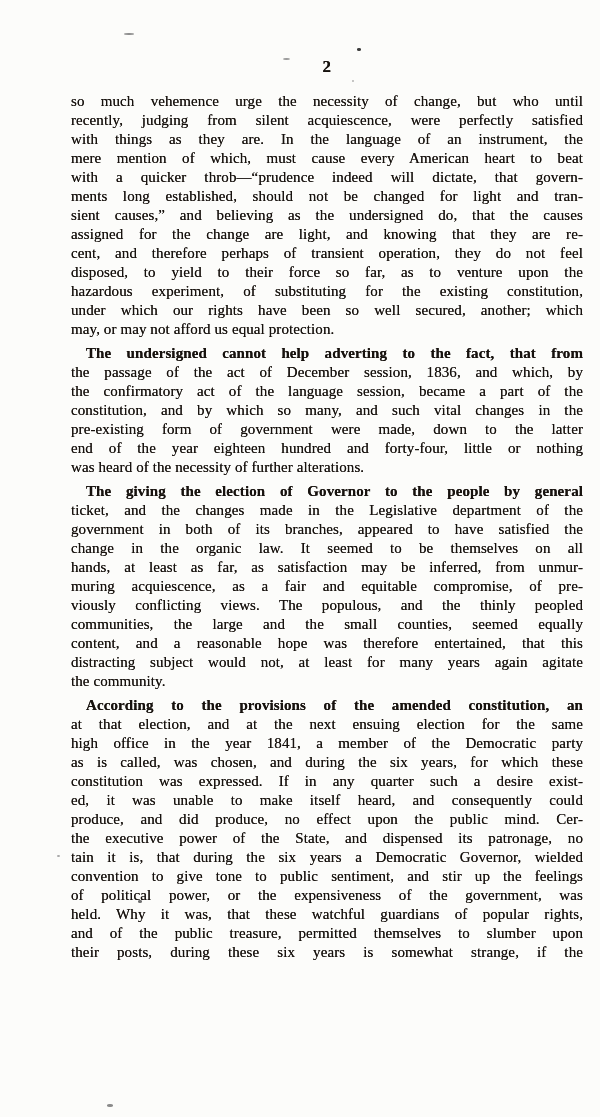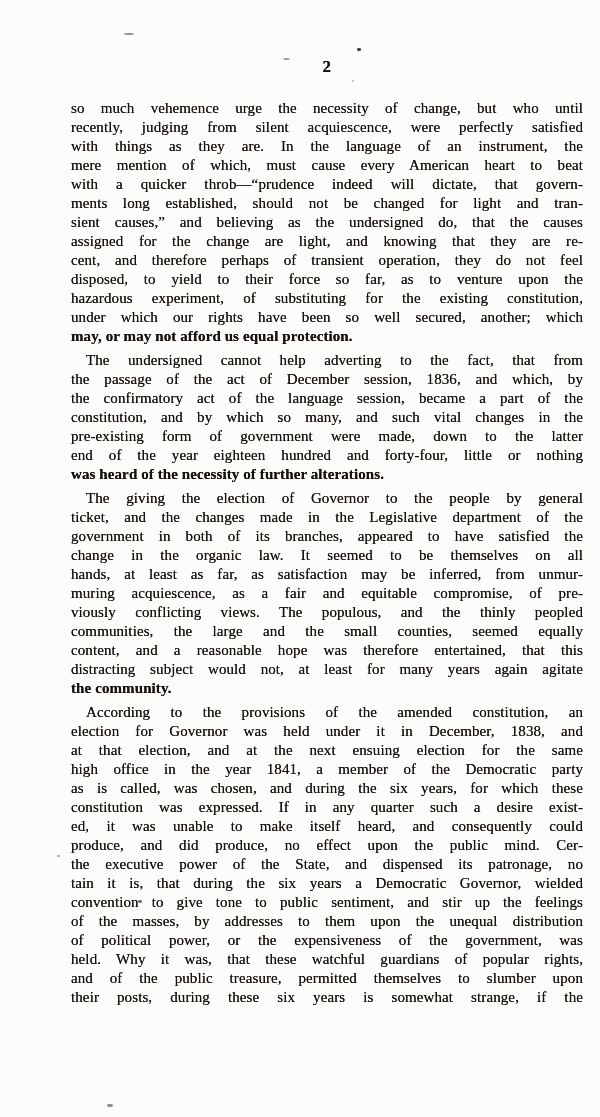--- a/index.html
+++ b/index.html
@@ -30,35 +30,35 @@
   .pagenum {
     margin-top: 57px;
     text-align: center;
     font-size: 17px;
     line-height: 19px;
     font-weight: bold;
     letter-spacing: 0.5px;
     text-shadow: 0 0 0.55px rgba(23,18,14,0.9);
   }
   .text-block {
-    margin-top: 23px;
+    margin-top: 16px;
   }
   .para { margin: 0; }
   .para + .para { margin-top: 5px; }
   .line {
     font-size: 15px;
     line-height: 19px;
     letter-spacing: 0.1px;
     white-space: nowrap;
     text-align: justify;
     text-align-last: justify;
     text-shadow: 0 0 0.55px rgba(23,18,14,0.85);
   }
-  .line.flush { text-align-last: left; font-weight: bold; }
-  .line.indent { text-indent: 15px; }
+  .line.flush { text-align-last: left; }
+  .line.indent { text-indent: 15px; font-weight: bold; }
   .speck {
     position: absolute;
     border-radius: 45%;
   }
 </style>
 </head>
 <body style="background: rgb(252, 252, 250); color: rgb(23, 18, 14);">
 
 <div class="sheet">
   <div class="column">
@@ -96,31 +96,29 @@
           <div class="line">hands, at least as far, as satisfaction may be inferred, from unmur-</div>
           <div class="line">muring acquiescence, as a fair and equitable compromise, of pre-</div>
           <div class="line">viously conflicting views. The populous, and the thinly peopled</div>
           <div class="line">communities, the large and the small counties, seemed equally</div>
           <div class="line">content, and a reasonable hope was therefore entertained, that this</div>
           <div class="line">distracting subject would not, at least for many years again agitate</div>
           <div class="line flush">the community.</div>
         </div>
         <div class="para">
           <div class="line indent">According to the provisions of the amended constitution, an</div>
-          <div class="line">election for Governor was held under it in December, 1838, and</div>
           <div class="line">at that election, and at the next ensuing election for the same</div>
           <div class="line">high office in the year 1841, a member of the Democratic party</div>
           <div class="line">as is called, was chosen, and during the six years, for which these</div>
           <div class="line">constitution was expressed. If in any quarter such a desire exist-</div>
           <div class="line">ed, it was unable to make itself heard, and consequently could</div>
           <div class="line">produce, and did produce, no effect upon the public mind. Cer-</div>
           <div class="line">the executive power of the State, and dispensed its patronage, no</div>
           <div class="line">tain it is, that during the six years a Democratic Governor, wielded</div>
           <div class="line">convention to give tone to public sentiment, and stir up the feelings</div>
-          <div class="line">of the masses, by addresses to them upon the unequal distribution</div>
           <div class="line">of political power, or the expensiveness of the government, was</div>
           <div class="line">held. Why it was, that these watchful guardians of popular rights,</div>
           <div class="line">and of the public treasure, permitted themselves to slumber upon</div>
           <div class="line">their posts, during these six years is somewhat strange, if the</div>
         </div>
       </div>
   </div>
 
   <div class="speck" style="left:124px;top:33px;width:10px;height:2px;background:#8e8e8e;"></div>
   <div class="speck" style="left:357px;top:48px;width:4px;height:3px;background:#3a3a3a;"></div>

